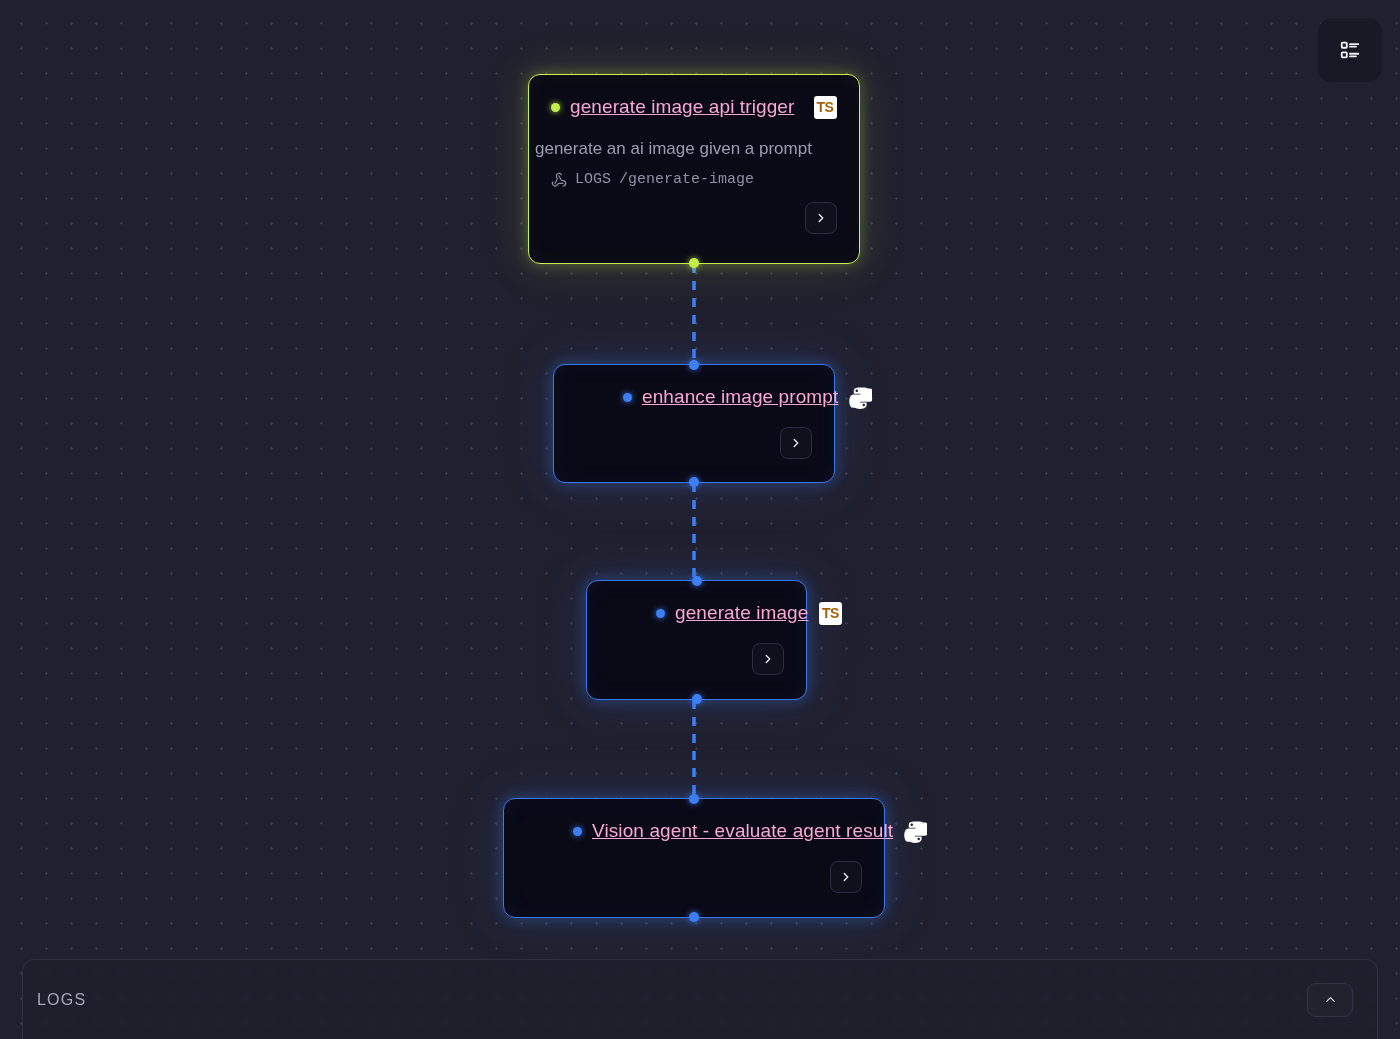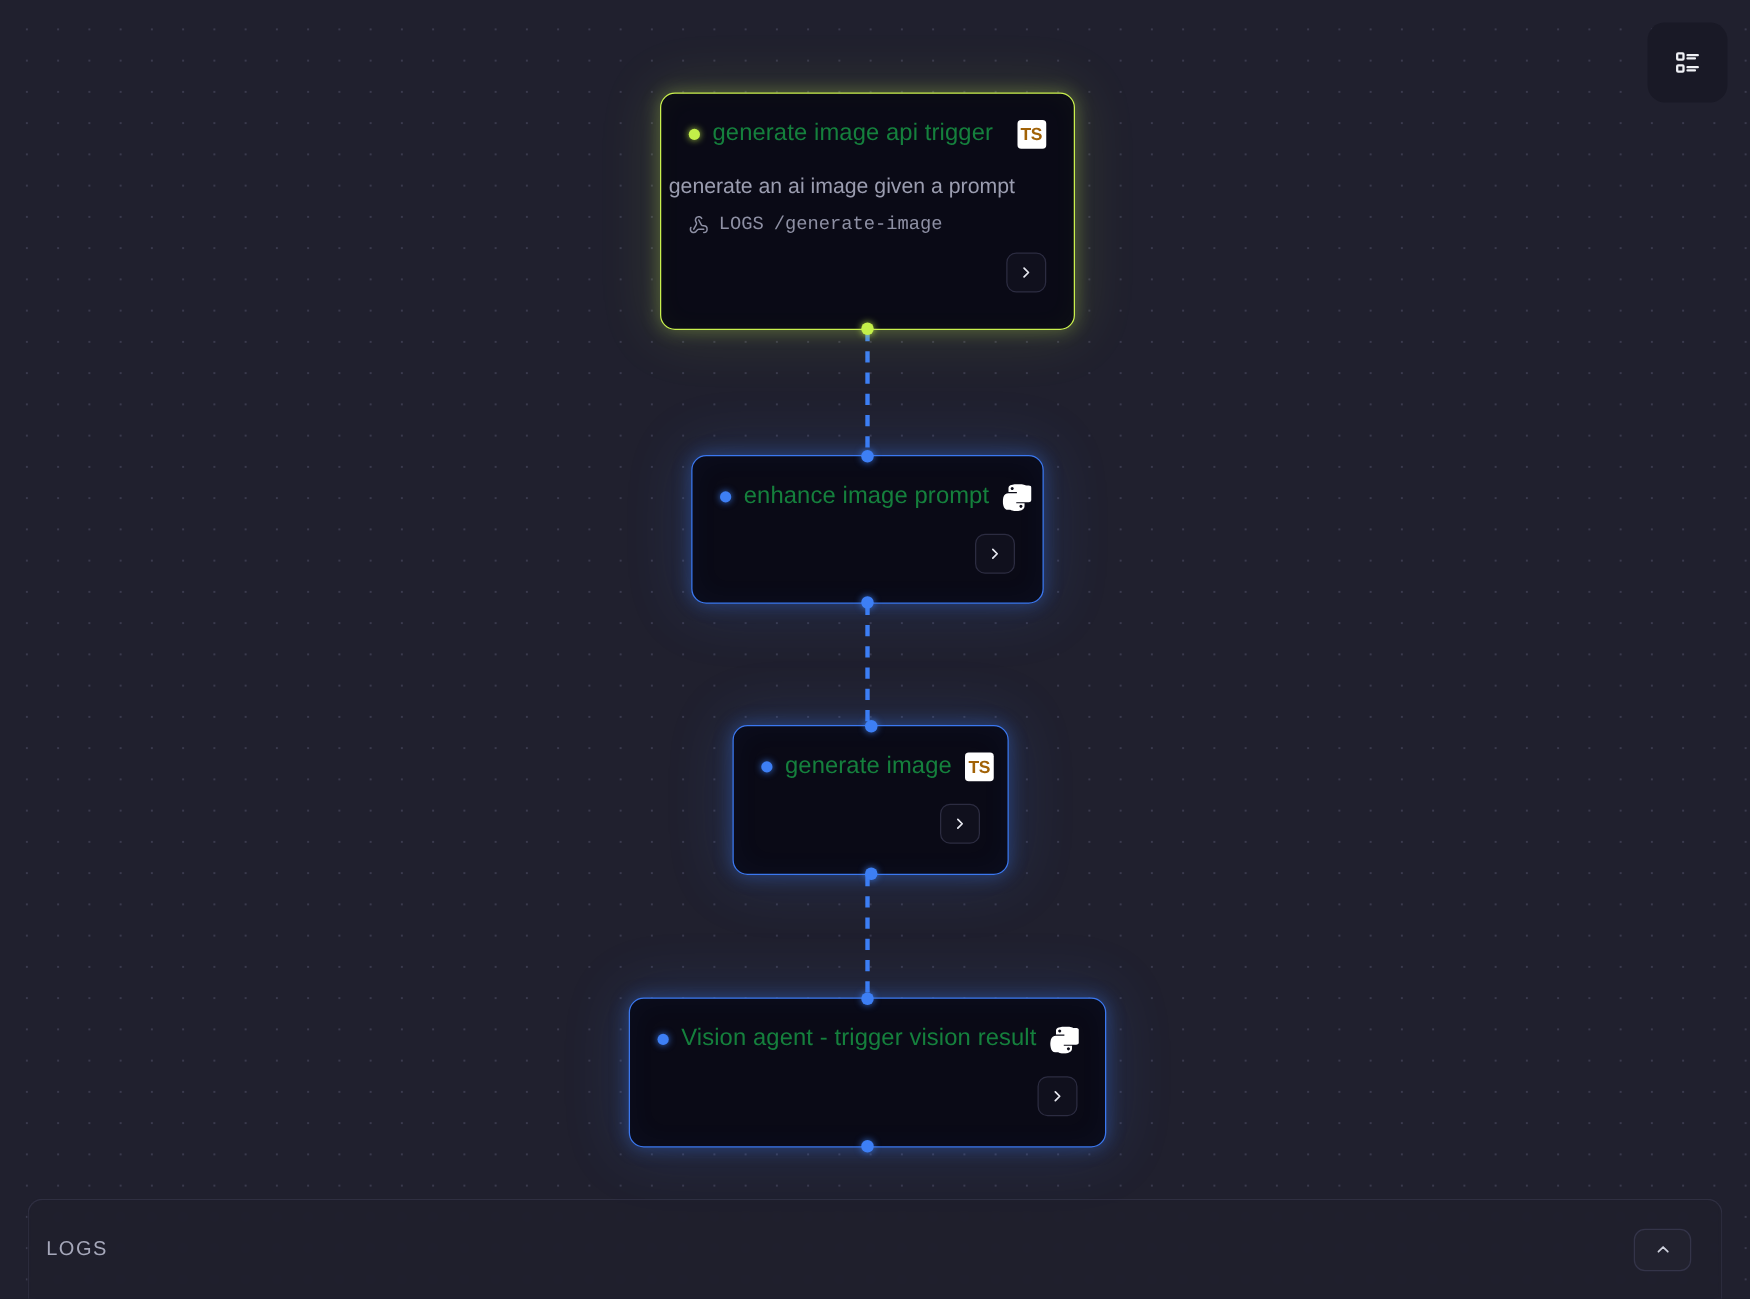--- a/index.html
+++ b/index.html
@@ -47,43 +47,45 @@
     border: 1px solid #c9f04e;
     box-shadow: 0 0 14px 1px rgba(201,240,78,0.28),
                 0 0 46px 6px rgba(201,240,78,0.10),
                 inset 0 0 22px rgba(201,240,78,0.03);
   }
   .node.blue {
     border: 1px solid #3b78f0;
     box-shadow: 0 0 14px 1px rgba(59,120,240,0.34),
                 0 0 48px 8px rgba(59,120,240,0.13),
                 inset 0 0 24px rgba(59,120,240,0.05);
+    padding-left: 47px;
   }
 
   .node-head {
     display: flex;
     align-items: center;
     gap: 10px;
     padding: 20px 22px 0 22px;
   }
   .status-dot {
     width: 9px; height: 9px;
     border-radius: 50%;
     flex: 0 0 auto;
   }
   .status-dot.lime { background: #c3ef49; box-shadow: 0 0 6px rgba(195,239,73,0.85); }
   .status-dot.blue { background: #3d7ff5; box-shadow: 0 0 6px rgba(61,127,245,0.85); }
 
   .node-title {
-    color: #15803d;
+    color: #f9a8d4;
     font-size: 19px;
     font-weight: 400;
     letter-spacing: 0.1px;
     white-space: nowrap;
     flex: 1 1 auto;
+    text-decoration: underline;
   }
 
   .lang-badge {
     flex: 0 0 auto;
     width: 24px; height: 24px;
     display: flex; align-items: center; justify-content: center;
   }
   .badge-ts {
     width: 23px; height: 23px;
     background: #ffffff;
@@ -286,21 +288,21 @@
     </div>
 
     <span class="handle blue top"></span>
     <span class="handle blue bottom"></span>
   </div>
 
   <div class="node blue" style="left:503px; top:798px; width:382px; height:120px;">
 
     <div class="node-head">
       <span class="status-dot blue"></span>
-      <span class="node-title">Vision agent - trigger vision result</span>
+      <span class="node-title">Vision agent - evaluate agent result</span>
       <span class="lang-badge">
         <svg width="23" height="23" viewBox="0 0 24 24">
           <path fill="#ffffff" d="M11.9 1.5c-1.3 0-2.5.1-3.5.3C5.4 2.3 5 3.4 5 5.4v2.6h7v.9H5c-2 0-3.7 1.2-4.3 3.5-.6 2.6-.6 4.2 0 6.9.5 2 1.6 3.5 3.6 3.5h2.4v-3.1c0-2.3 2-4.3 4.3-4.3h6.9c1.9 0 3.4-1.6 3.4-3.5V5.4c0-1.9-1.6-3.3-3.4-3.6-1.2-.2-2.4-.3-3.6-.3h-2.4zm-3.8 2.2c.7 0 1.3.6 1.3 1.3s-.6 1.3-1.3 1.3-1.3-.6-1.3-1.3.6-1.3 1.3-1.3z"></path>
           <path fill="#ffffff" d="M19.3 8.9v3c0 2.4-2 4.4-4.3 4.4H8.1c-1.8 0-3.4 1.6-3.4 3.5v6.5c0 1.9 1.6 3 3.4 3.5 2.1.6 4.2.7 6.9 0 1.7-.5 3.4-1.5 3.4-3.5v-2.6h-6.9v-.9h10.3c2 0 2.8-1.4 3.4-3.5.7-2.1.7-4.2 0-6.9-.5-2-1.4-3.5-3.4-3.5h-2.5zM15.4 25c.7 0 1.3.6 1.3 1.3s-.6 1.3-1.3 1.3-1.3-.6-1.3-1.3.6-1.3 1.3-1.3z" transform="translate(0,-6.4)"></path>
         </svg>
       </span>
     </div>
 
     <div class="node-foot" style="padding-top:18px;">
       <span class="expand-btn">

